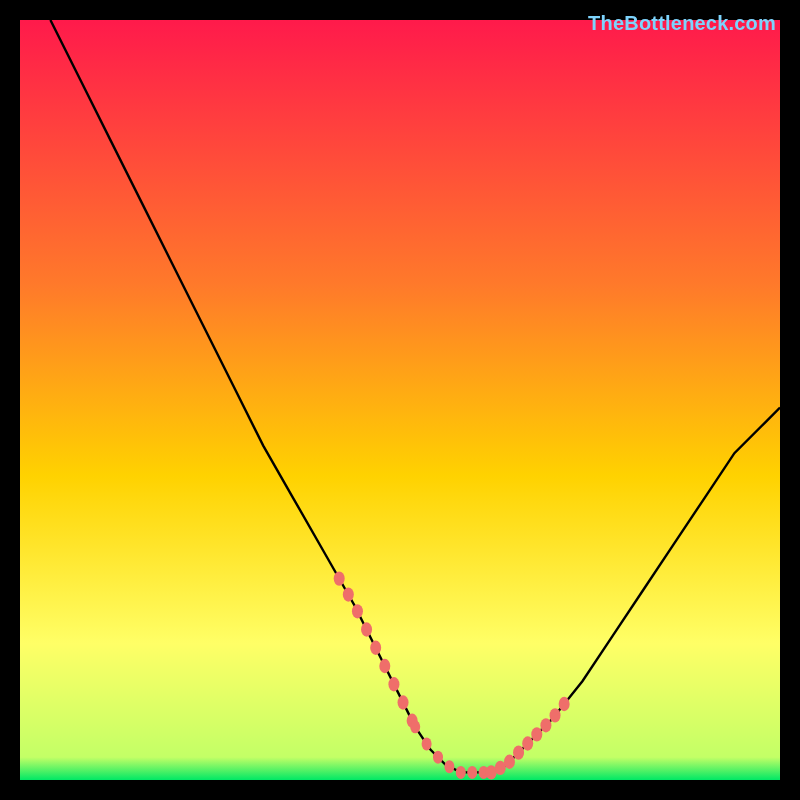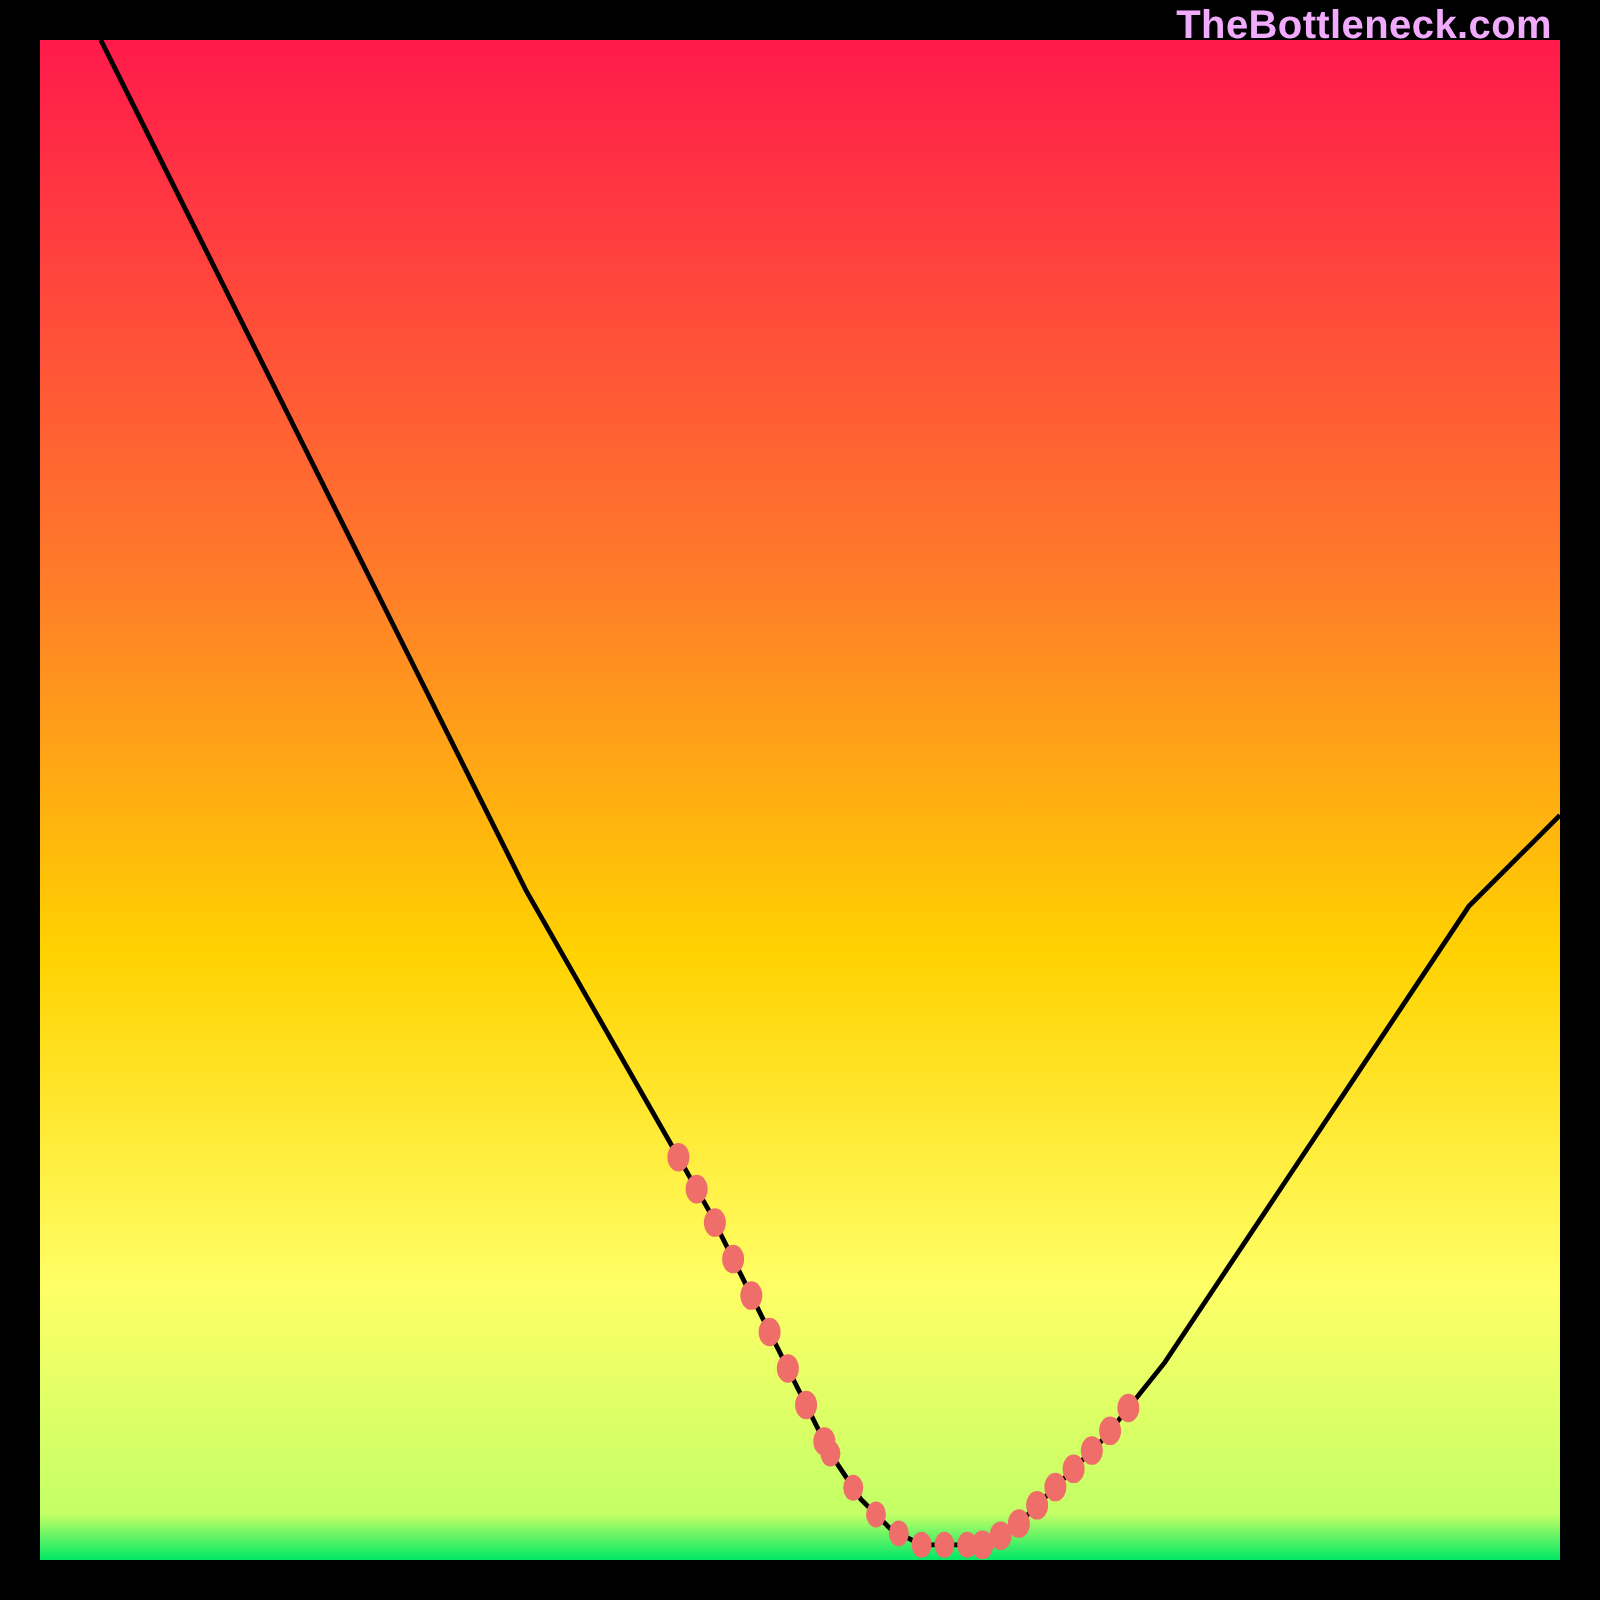--- a/index.html
+++ b/index.html
@@ -20,26 +20,26 @@
   }
   .plot {
     position: absolute;
     left: 0;
     top: 0;
     width: 760px;
     height: 760px;
   }
   .watermark {
     position: absolute;
-    top: 2px;
+    top: 12px;
     right: 24px;
     font-family: Arial, Helvetica, sans-serif;
     font-size: 20px;
     font-weight: bold;
-    color: #f0abfc;
+    color: #7dd3fc;
     letter-spacing: 0.2px;
   }
 </style>
 </head>
 <body>
 
 <div class="frame">
   <svg class="plot" viewBox="0 0 760 760">
     <defs>
       <linearGradient id="bg" x1="0" y1="0" x2="0" y2="1">

